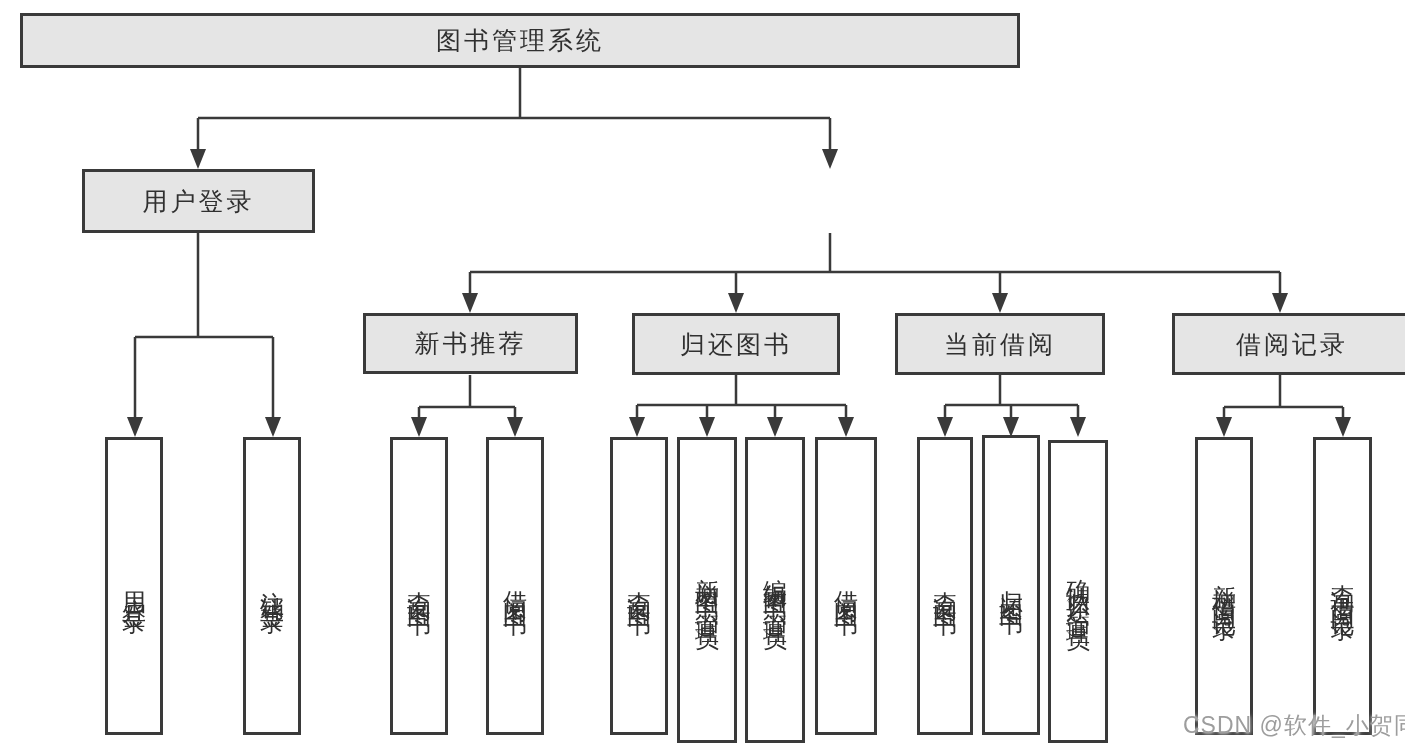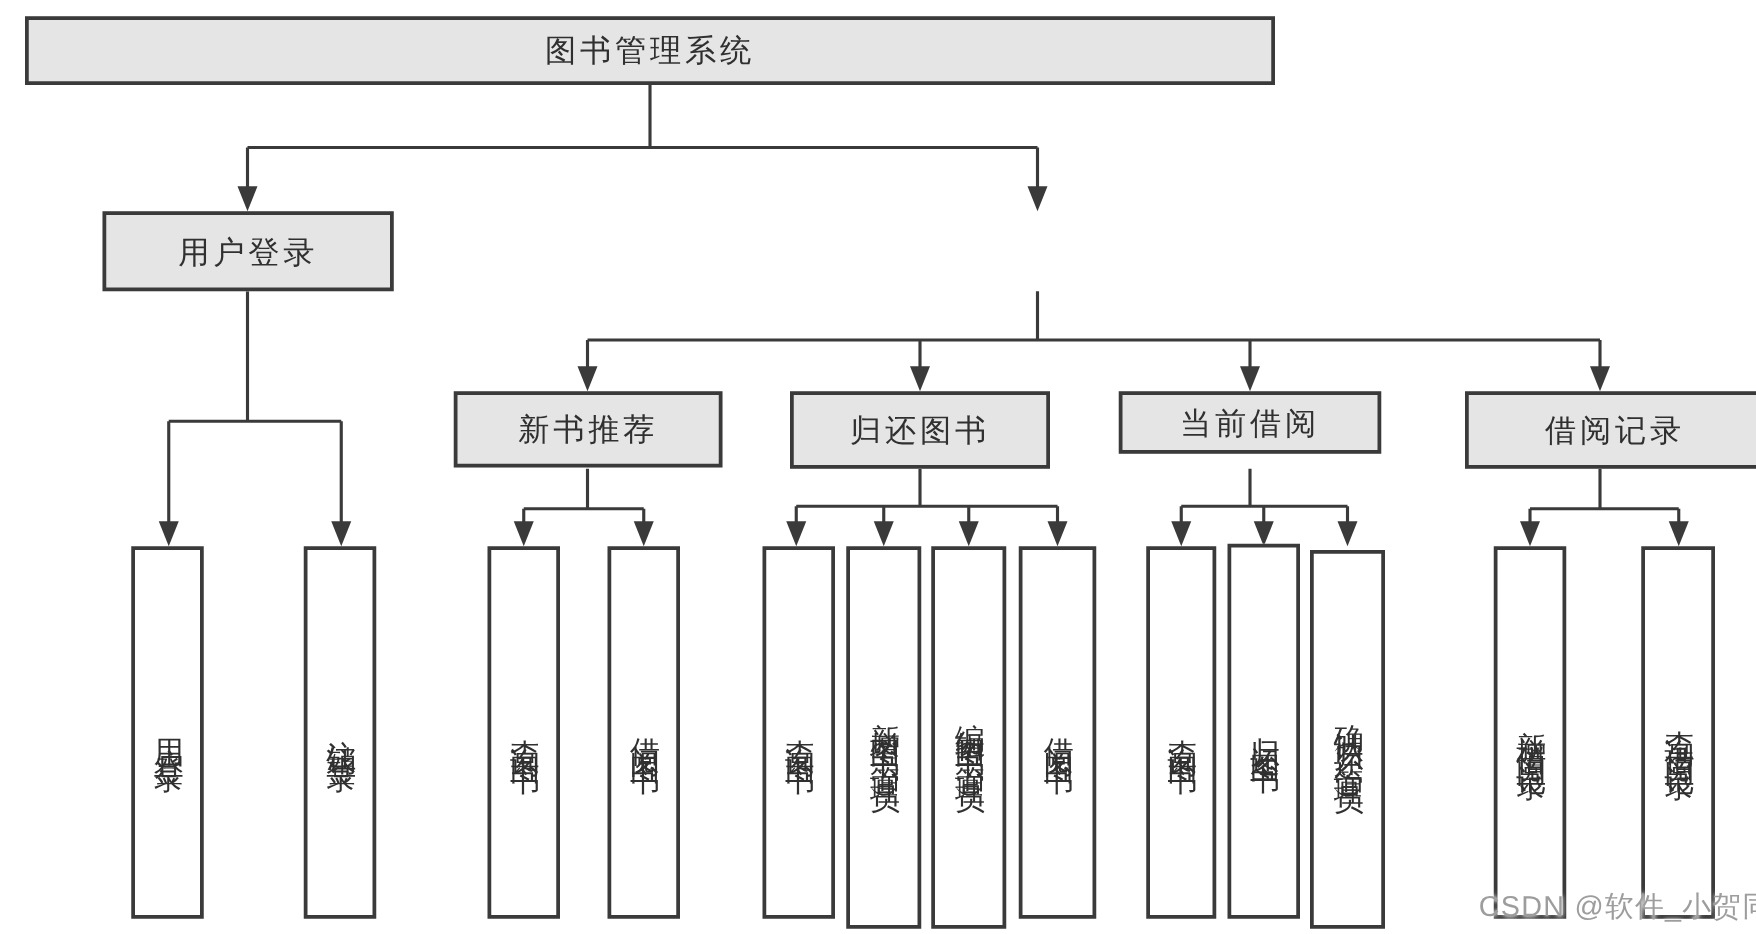--- a/index.html
+++ b/index.html
@@ -104,21 +104,21 @@
   <div class="hbox" style="left:82px; top:169px; width:233px; height:64px;">
     <span>用户登录</span>
   </div>
 
   <div class="hbox" style="left:363px; top:313px; width:215px; height:61px;">
     <span>新书推荐</span>
   </div>
   <div class="hbox" style="left:632px; top:313px; width:208px; height:62px;">
     <span>归还图书</span>
   </div>
-  <div class="hbox" style="left:895px; top:313px; width:210px; height:50px;">
+  <div class="hbox" style="left:895px; top:313px; width:210px; height:62px;">
     <span>当前借阅</span>
   </div>
   <div class="hbox" style="left:1172px; top:313px; width:240px; height:62px;">
     <span>借阅记录</span>
   </div>
 
   <div class="vbox" style="left:105px; top:437px; width:58px; height:298px;">
     <span>用户登录</span>
   </div>
   <div class="vbox" style="left:243px; top:437px; width:58px; height:298px;">

